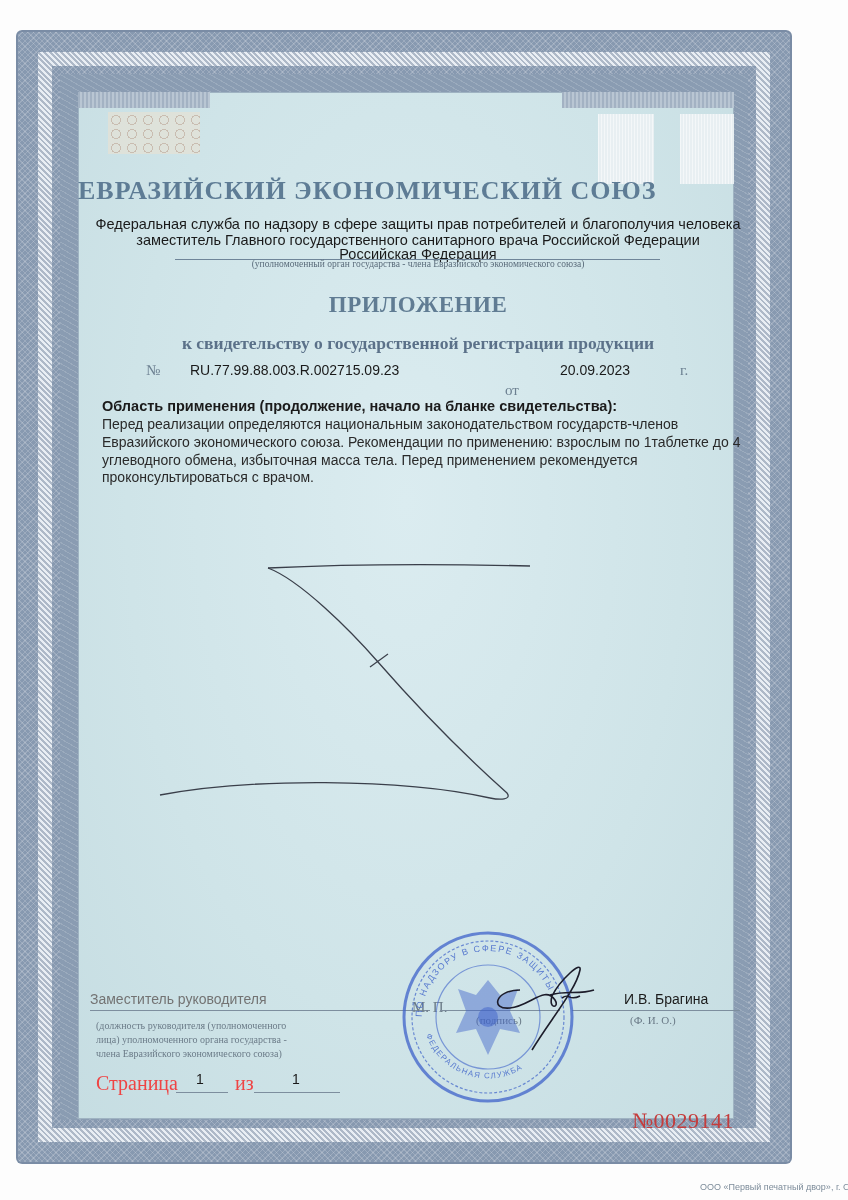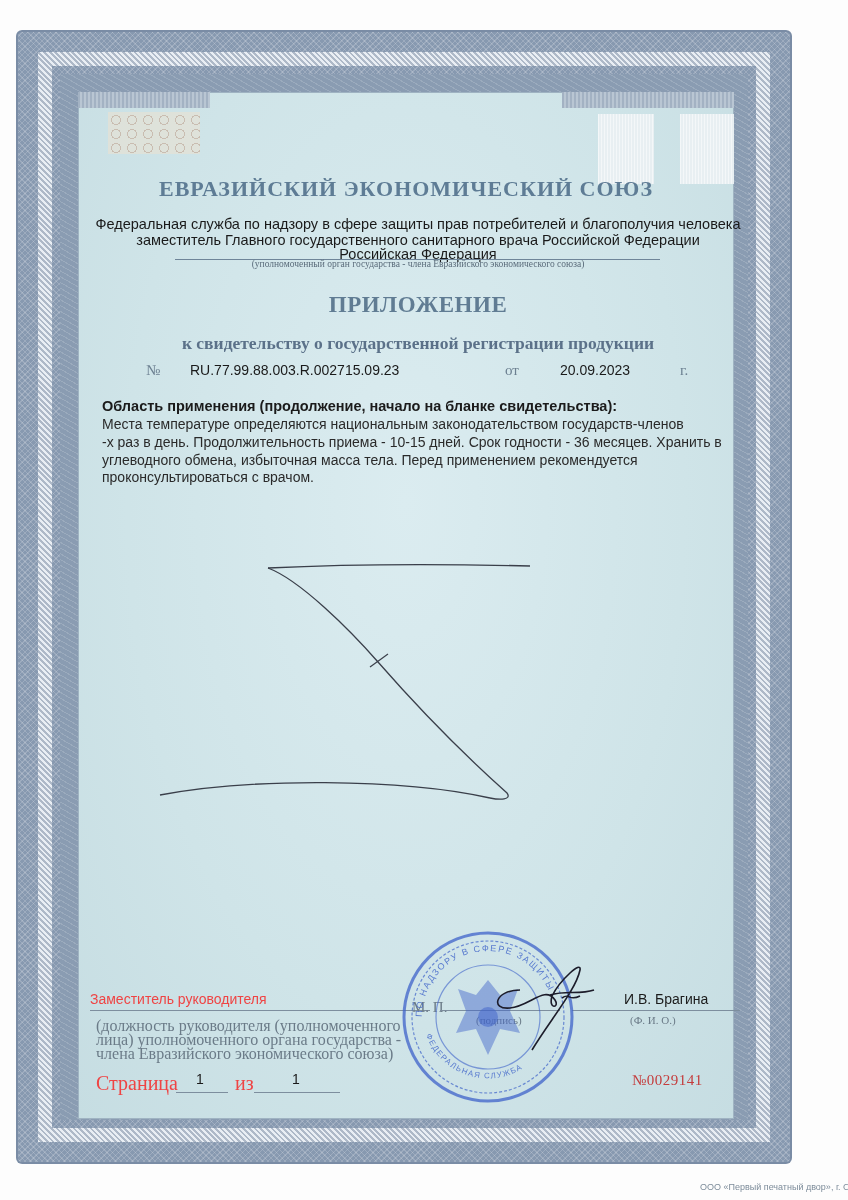--- a/index.html
+++ b/index.html
@@ -51,22 +51,22 @@
       radial-gradient(circle at 8px 8px, transparent 4px, #c9b7a8 4px 5px, transparent 5px) 0 0/16px 14px,
       #e2e2d8;
     opacity:0.85;
   }
   .white-box {
     position:absolute; background:#e8eff2;
     background-image: repeating-linear-gradient(90deg, rgba(255,255,255,0.5) 0 1px, transparent 1px 3px);
   }
 
   .union-title {
-    position:absolute; left:78px; width:656px; top:176px; text-align:center;
-    font-family:"Liberation Serif", serif; font-weight:bold; font-size:22px;
+    position:absolute; left:78px; width:656px; top:176px; 
+    font-family:"Liberation Serif", serif; font-weight:bold; font-size:26px;
     color:#5e7c95; letter-spacing:1px;
   }
   .agency {
     position:absolute; left:78px; width:680px; text-align:center;
     font-size:14.5px; color:#1a1a1a; line-height:17px;
   }
   .authority-line {
     position:absolute; left:175px; width:485px; top:259px; height:1px; background:#6f8599;
   }
   .authority-caption {
@@ -90,32 +90,32 @@
     position:absolute; left:102px; top:398px; font-weight:bold; font-size:14.5px; color:#1b1b1b;
   }
   .scope-body {
     position:absolute; left:102px; top:416px; width:640px;
     font-size:14px; line-height:17.8px; color:#2a2a2a;
   }
   .scope-body span { display:block; white-space:nowrap; }
 
   .z-mark { position:absolute; left:150px; top:550px; }
 
-  .sig-role { position:absolute; left:90px; top:991px; font-size:14px; color:#ef4444; }
+  .sig-role { position:absolute; left:90px; top:991px; font-size:14px; color:#737373; }
   .sig-line { position:absolute; height:1px; background:#7d8e9e; }
   .caption-serif {
-    position:absolute; font-family:"Liberation Serif", serif; color:#6b7b88; font-size:16px;
+    position:absolute; font-family:"Liberation Serif", serif; color:#6b7b88; font-size:10px;
   }
   .page-row { position:absolute; top:1072px; left:96px; }
   .page-lbl { font-family:"Liberation Serif", serif; font-size:20px; color:#ef4444; }
   .page-num { position:absolute; font-size:14px; color:#1a1a1a; }
 
   .serial {
-    position:absolute; left:632px; top:1072px;
-    font-family:"Liberation Serif", serif; font-size:15px; color:#c43c3c; letter-spacing:0.5px;text-align:center;
+    position:absolute; left:632px; top:1108px;
+    font-family:"Liberation Serif", serif; font-size:22px; color:#c43c3c; letter-spacing:0.5px;text-align:center;
   }
   .printer {
     position:absolute; left:700px; top:1182px; font-size:9px; color:#7d8c9a; white-space:nowrap;
   }
   .stamp { position:absolute; left:396px; top:925px; }
   .signature { position:absolute; left:490px; top:960px; }
 </style>
 </head>
 <body>
 
@@ -136,28 +136,28 @@
 <div class="agency" style="top:232px;">заместитель Главного государственного санитарного врача Российской Федерации</div>
 <div class="agency" style="top:246px;">Российская Федерация</div>
 <div class="authority-line"></div>
 <div class="authority-caption">(уполномоченный орган государства - члена Евразийского экономического союза)</div>
 
 <div class="appendix-title">ПРИЛОЖЕНИЕ</div>
 <div class="appendix-sub">к свидетельству о государственной регистрации продукции</div>
 
 <div class="reg-row" style="left:146px;"><span class="lbl-serif">№</span></div>
 <div class="reg-row" style="left:190px;color:#1a1a1a;">RU.77.99.88.003.R.002715.09.23</div>
-<div class="reg-row" style="left:505px;"><span class="lbl-serif">от</span></div>
+<div class="reg-row" style="left:505px;margin-top:20px;"><span class="lbl-serif">от</span></div>
 <div class="reg-row" style="left:560px;color:#1a1a1a;">20.09.2023</div>
 <div class="reg-row" style="left:680px;"><span class="lbl-serif">г.</span></div>
 
 <div class="scope-heading">Область применения (продолжение, начало на бланке свидетельства):</div>
 <div class="scope-body">
-  <span>Места температуре определяются национальным законодательством государств-членов</span>
-  <span>-х раз в день. Продолжительность приема - 10-15 дней. Срок годности - 36 месяцев. Хранить в</span>
+  <span>Перед реализации определяются национальным законодательством государств-членов</span>
+  <span>Евразийского экономического союза. Рекомендации по применению: взрослым по 1таблетке до 4</span>
   <span>углеводного обмена, избыточная масса тела. Перед применением рекомендуется</span>
   <span>проконсультироваться с врачом.</span>
 </div>
 
 <svg class="z-mark" width="400" height="260" viewBox="0 0 400 260">
   <path d="M118 18 C 200 14, 300 14, 380 16" stroke="#3a3f4a" stroke-width="1.3" fill="none"></path>
   <path d="M118 18 C 150 30, 200 80, 228 112 C 270 160, 320 210, 357 243 C 362 250, 350 250, 340 248" stroke="#3a3f4a" stroke-width="1.3" fill="none"></path>
   <path d="M10 245 C 100 228, 250 228, 340 248" stroke="#3a3f4a" stroke-width="1.3" fill="none"></path>
   <path d="M220 117 L 238 104" stroke="#3a3f4a" stroke-width="1.2" fill="none"></path>
 </svg>

